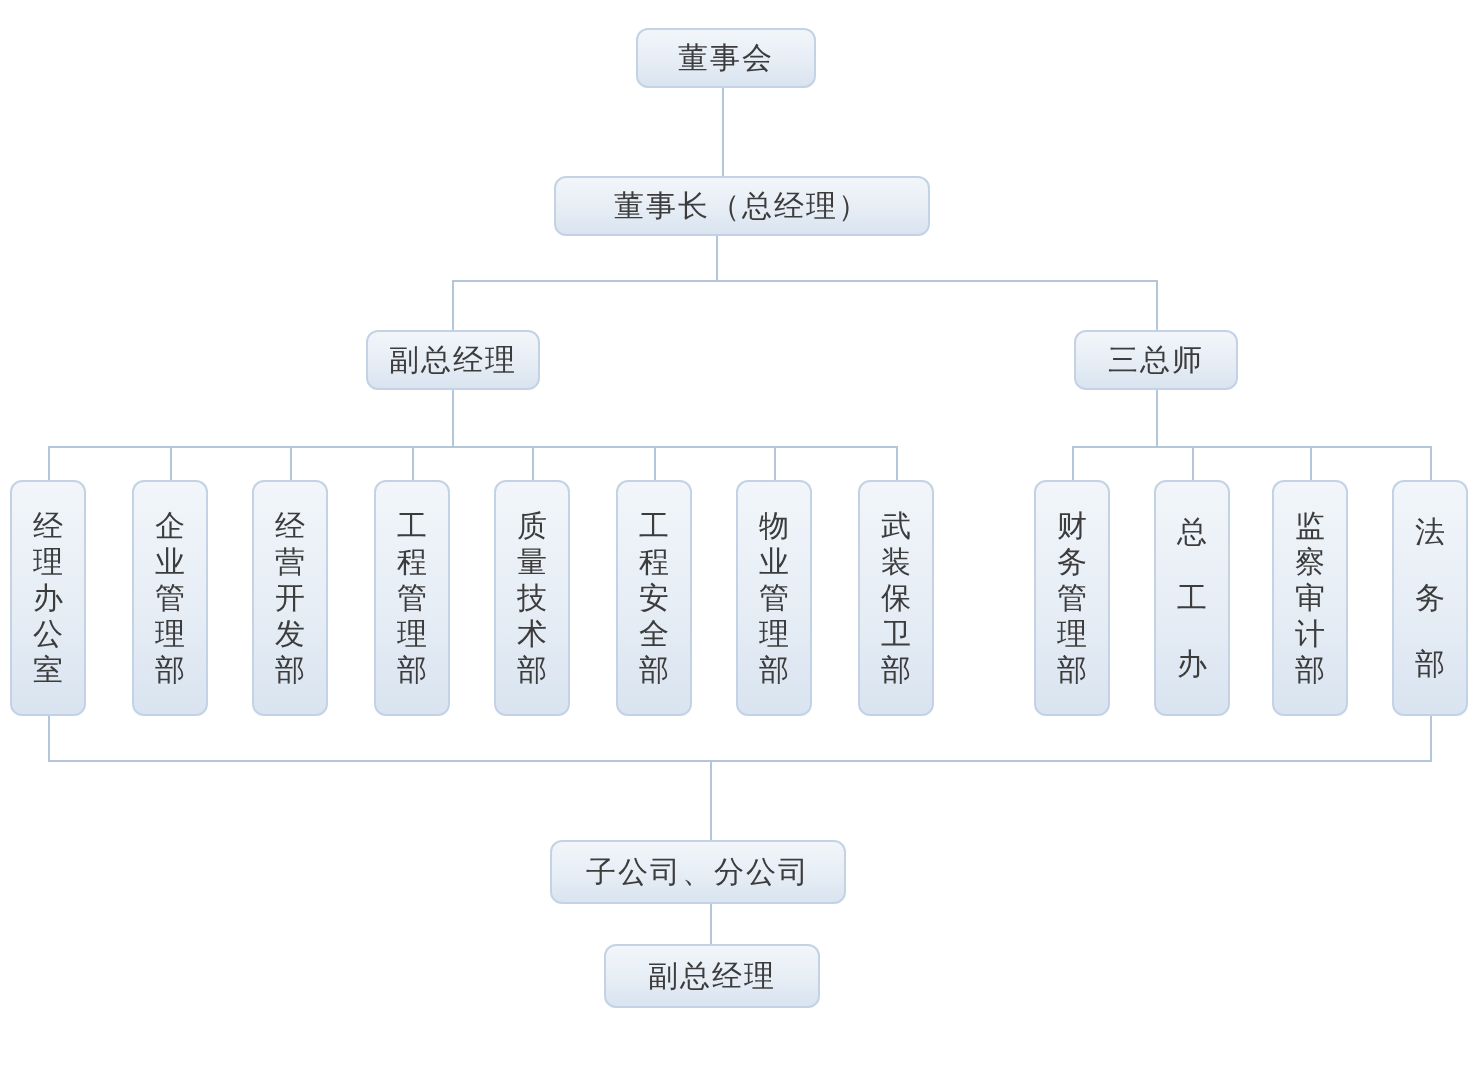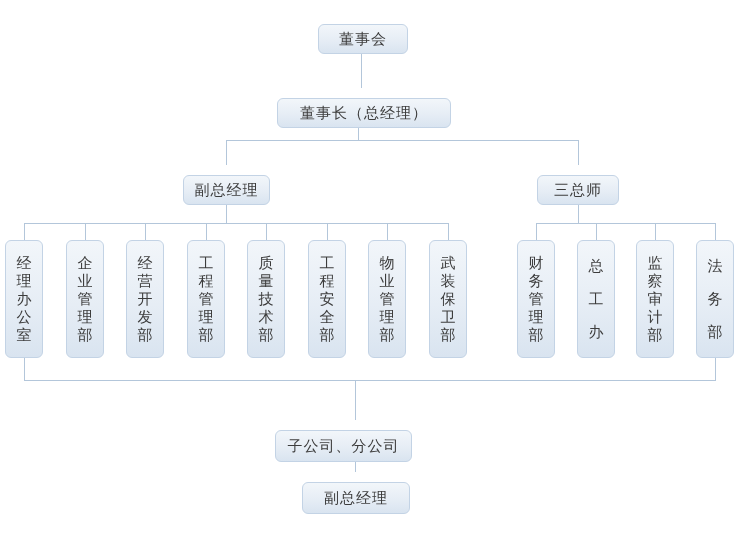--- a/index.html
+++ b/index.html
@@ -31,21 +31,21 @@
       #e6edf5 55%,
       var(--fill-bottom, #d9e4f0) 100%);
     color: var(--text, #3c3c3c);
     display: flex;
     align-items: center;
     justify-content: center;
     font-size: 15px;
     letter-spacing: 1px;
     white-space: nowrap;
   }
-  .node.wide { height: 30px; margin-top: 10px; }
+  .node.wide { height: 30px; }
   .node.dept {
     top: 240px;
     width: 38px;
     height: 118px;
     flex-direction: column;
     letter-spacing: 0;
     gap: 3px;
     line-height: 1;
   }
   .node.dept.sparse { gap: 18px; }
@@ -81,21 +81,21 @@
   <div class="line v" style="left:715px;top:223px;height:17px"></div>
 
   <div class="line v" style="left:24px;top:358px;height:22px"></div>
   <div class="line v" style="left:715px;top:358px;height:22px"></div>
   <div class="line h" style="left:24px;top:380px;width:692px"></div>
   <div class="line v" style="left:355px;top:380px;height:40px"></div>
   <div class="line v" style="left:355px;top:452px;height:20px"></div>
 
   <div class="node wide" style="left:318px;top:14px;width:90px">董事会</div>
 
-  <div class="node wide" style="left:277px;top:88px;width:174px">董事长（总经理）</div>
+  <div class="node wide" style="left:277px;top:88px;width:188px">董事长（总经理）</div>
 
   <div class="node wide" style="left:537px;top:165px;width:82px">三总师</div>
   <div class="node wide" style="left:183px;top:165px;width:87px">副总经理</div>
 
   <div class="node dept" style="left:5px">
       <span>经</span>
       <span>理</span>
       <span>办</span>
       <span>公</span>
       <span>室</span>
@@ -168,16 +168,16 @@
       <span>审</span>
       <span>计</span>
       <span>部</span>
     </div>
   <div class="node dept sparse" style="left:696px">
       <span>法</span>
       <span>务</span>
       <span>部</span>
     </div>
 
-  <div class="node wide" style="left:275px;top:420px;width:137px;height:32px">子公司、分公司</div>
+  <div class="node wide" style="left:275px;top:420px;width:148px;height:32px">子公司、分公司</div>
   <div class="node wide" style="left:302px;top:472px;width:108px;height:32px">副总经理</div>
 
 </div>
 
 </body></html>

